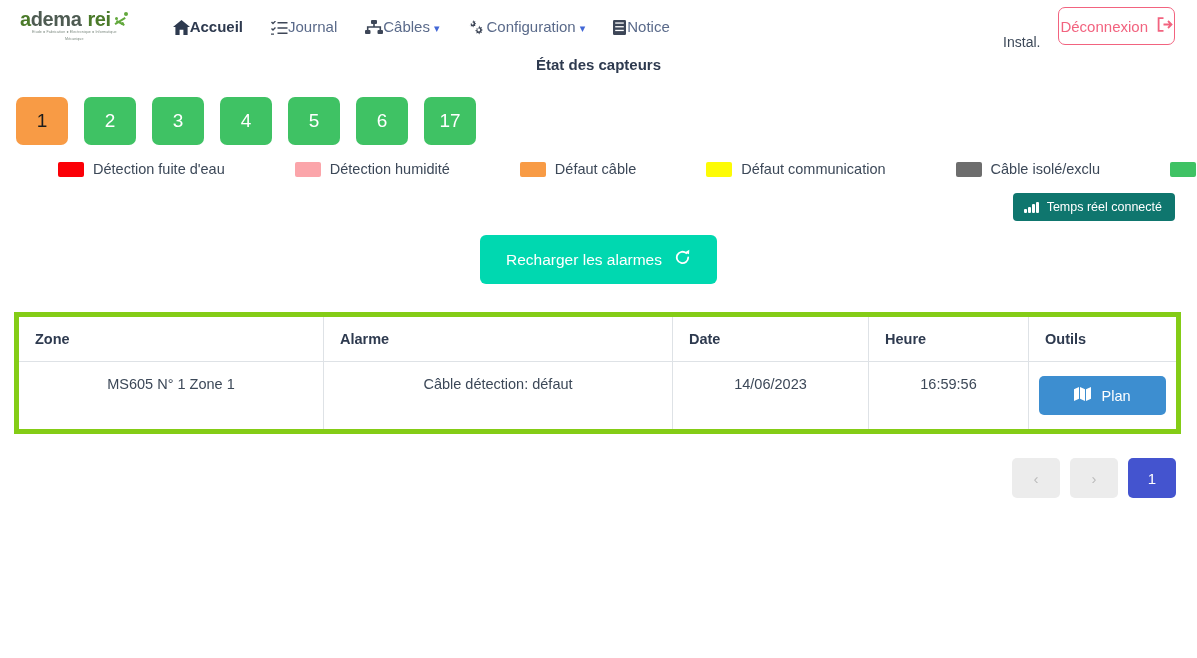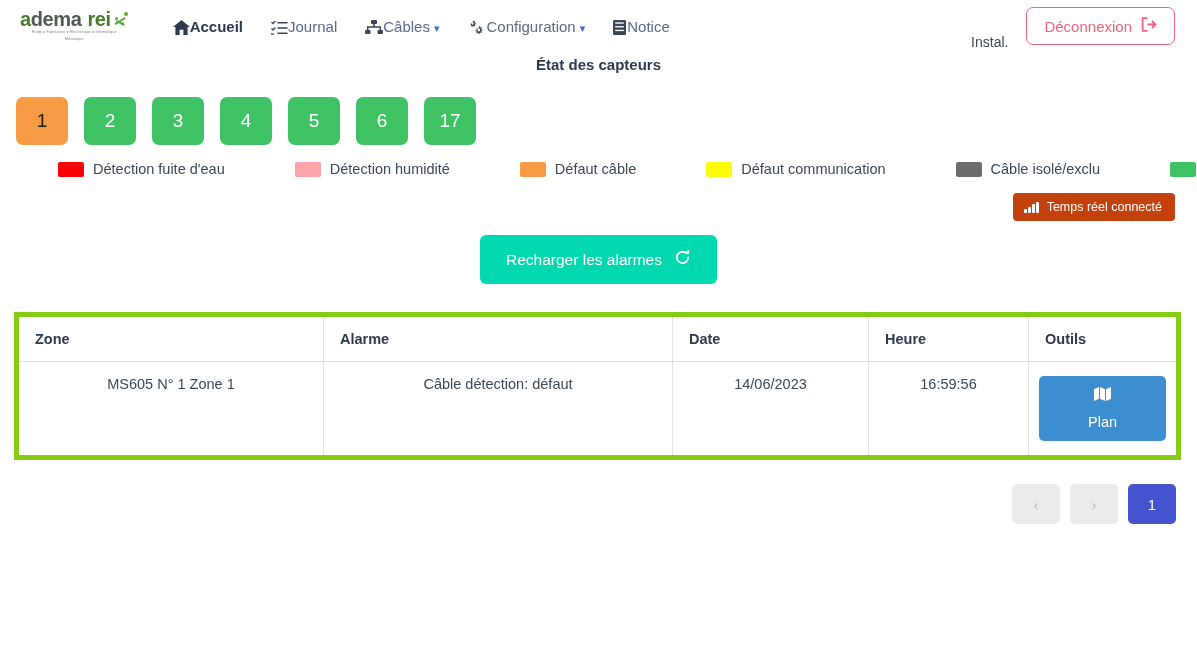--- a/index.html
+++ b/index.html
@@ -77,21 +77,21 @@
   .nav-right { margin-left: auto; display: flex; align-items: center; gap: 18px; }
   .instal-label { font-size: 14px; color: #3c4858; margin-top: 32px; }
   .logout-btn {
     display: flex;
     align-items: center;
     gap: 9px;
     border: 1px solid #f2637f;
     color: #f2637f;
     background: #fff;
     border-radius: 7px;
-    padding: 9px 17px;
+    padding: 9px 1px;
     font-size: 15px;
     cursor: pointer;
   }
 
   
   .page-title {
     text-align: center;
     font-size: 15px;
     font-weight: bold;
     color: #2e3a4f;
@@ -126,21 +126,21 @@
   .legend-item { display: flex; align-items: center; margin-right: 28px; padding-left: 42px; }
   .legend-swatch { width: 26px; height: 15px; border-radius: 2px; margin-right: 9px; }
   .legend-text { font-size: 14.5px; color: #3c4858; white-space: nowrap; }
 
   
   .badge-row { display: flex; justify-content: flex-end; padding: 16px 22px 0 0; }
   .rt-badge {
     display: inline-flex;
     align-items: center;
     gap: 8px;
-    background: #c2410c;
+    background: #0f766e;
     color: #ffffff;
     font-size: 12.5px;
     border-radius: 4px;
     padding: 7px 13px 7px 11px;
   }
   .bars { display: flex; align-items: flex-end; gap: 1.5px; height: 11px; }
   .bars i { width: 2.5px; background: #ffffff; display: block; border-radius: 1px; }
   .bars i:nth-child(1) { height: 4px; }
   .bars i:nth-child(2) { height: 6px; }
   .bars i:nth-child(3) { height: 8.5px; }
@@ -204,21 +204,20 @@
     gap: 10px;
     background: #3d8ed0;
     color: #ffffff;
     border: none;
     border-radius: 5px;
     width: 100%;
     padding: 11px 0;
     font-size: 14.5px;
     cursor: pointer;
     font-family: inherit;
-    flex-direction: column;
   }
 
   
   .pagination {
     display: flex;
     justify-content: flex-end;
     gap: 10px;
     padding: 24px 21px 0 0;
   }
   .pg-btn {

